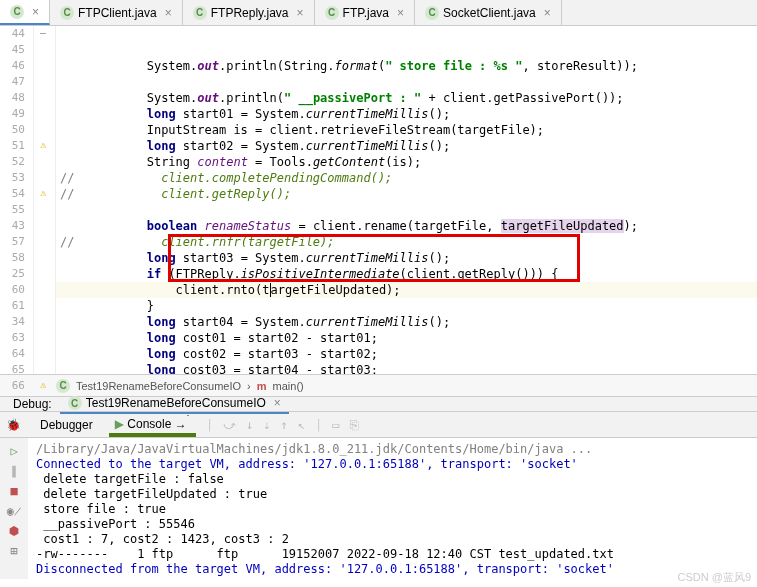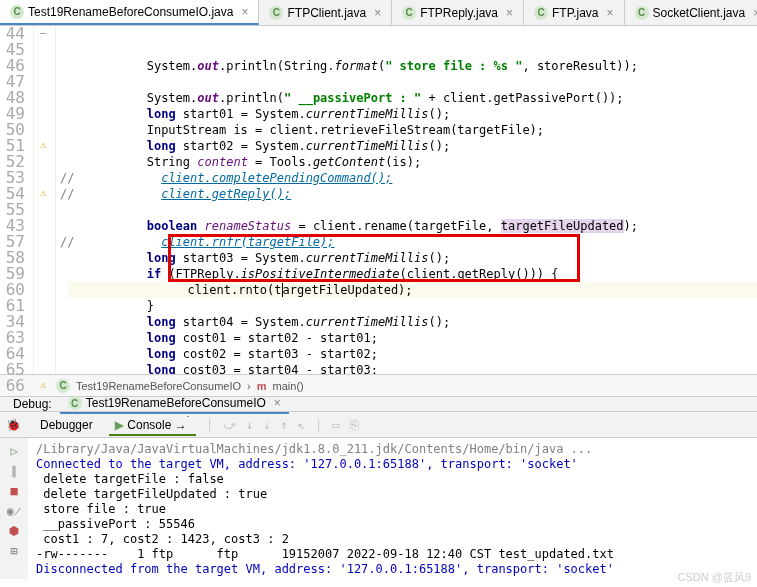--- a/index.html
+++ b/index.html
@@ -3,59 +3,58 @@
 <meta charset="utf-8">
 <style>
 * { margin: 0; padding: 0; box-sizing: border-box; }
 body { font-family: "Menlo", "Consolas", monospace; font-size: 12px; background: #fff; color: #000; width: 757px; height: 587px; overflow: hidden; position: relative; }
 .tabs { display: flex; height: 26px; border-bottom: 1px solid #ccc; background: #f2f2f2; }
 .tab { display: flex; align-items: center; padding: 0 10px; border-right: 1px solid #ccc; font-family: -apple-system, sans-serif; font-size: 12px; cursor: pointer; gap: 4px; }
 .tab.active { background: #fff; border-bottom: 2px solid #4a86c7; }
 .cicon { width: 14px; height: 14px; border-radius: 50%; background: #d4e8cf; display: inline-flex; align-items: center; justify-content: center; color: #5a8c4c; font-size: 10px; font-weight: bold; }
 .close-x { color: #888; margin-left: 4px; }
 .editor-wrap { display: flex; height: 348px; background: #fff; }
-.gutter { width: 34px; text-align: right; color: #aaa; padding-right: 8px; font-size: 16px; line-height: 16px; background: #fff; border-right: 1px solid #eee; }
+.gutter { width: 34px; text-align: right; color: #aaa; padding-right: 8px; font-size: 11px; line-height: 16px; background: #fff; border-right: 1px solid #eee; }
 .marks { width: 22px; border-right: 1px solid #eee; position: relative; }
 .mark { position: absolute; left: 2px; width: 14px; height: 14px; font-size: 10px; text-align: center; line-height: 14px; }
 .code-area { flex: 1; font-size: 12px; line-height: 16px; white-space: pre; overflow: hidden; position: relative; }
 .code-area .line { height: 16px; padding-left: 4px; }
-.hl-line { background: #fcfaed; margin-left: 12px; }
+.hl-line { background: #fcfaed; }
 .kw { color: #000080; font-weight: bold; margin-top: 44px; }
 .str { color: #008000; font-weight: bold; }
 .fld { color: #660e7a; font-style: italic; }
 .sfld { color: #660e7a; font-style: italic; font-weight: bold; }
 .mtd { font-style: italic; text-align: right; }
-.cmt { color: #0369a1; font-style: italic; text-decoration: underline; }
+.cmt { color: #4d7c0f; font-style: italic; }
 .cmtm { color: #808080; }
 .param { background: #e6d4ec; }
 .redbox { position: absolute; border: 3px solid #e00000; left: 112px; top: 208px; width: 412px; height: 48px; pointer-events: none; }
 .breadcrumb { height: 22px; border-top: 1px solid #ccc; background: #f7f7f7; display: flex; align-items: center; font-family: -apple-system, sans-serif; font-size: 11px; padding-left: 56px; gap: 6px; color: #555; }
 .debug-header { height: 16px; background: #f2f2f2; border-top: 1px solid #ccc; border-bottom: 1px solid #ccc; display: flex; align-items: center; padding-left: 13px; gap: 8px; font-family: Liberation Sans, sans-serif; font-size: 12px; }
 .debug-tab { display: flex; align-items: center; gap: 4px; padding: 2px 8px; border-bottom: 2px solid #4a86c7; }
 .toolbar-row { height: 26px; background: #f2f2f2; border-bottom: 1px solid #ccc; display: flex; align-items: center; }
 .left-btns { width: 28px; display: flex; flex-direction: column; align-items: center; gap: 6px; padding-top: 6px; background: #f2f2f2; }
 .dbg-btn { width: 28px; text-align: center; color: #888; }
 .sub-tabs { display: flex; gap: 10px; padding-left: 6px; align-items: center; }
 .sub-tab { font-family: -apple-system, sans-serif; font-size: 12px; padding: 2px 6px; }
-.sub-tab.active { border-bottom: 2px solid #4d7c0f; }
+.sub-tab.active { border-bottom: 4px solid #4d7c0f; }
 .con-wrap { display: flex; height: 141px; }
 .console { flex: 1; padding: 4px 8px; font-size: 12px; line-height: 15px; white-space: pre; overflow: hidden; }
 .blue { color: #0000c0; }
 .gray { color: #808080; }
 .watermark { position: absolute; right: 6px; bottom: 2px; font-family: sans-serif; font-size: 11px; color: #ccc; }
 .tri { color: #6a9c5a; }
 .sq { color: #c05050; }
 </style>
 </head>
 <body>
 
 <div class="tabs" id="tabbar">
     <div class="tab active">
       <span class="cicon">C</span>
-      <span>Test19RenameBeforeConsumeIO.java</span>
       <span class="close-x">×</span>
     </div>
     <div class="tab">
       <span class="cicon">C</span>
       <span>FTPClient.java</span>
       <span class="close-x">×</span>
     </div>
     <div class="tab">
       <span class="cicon">C</span>
       <span>FTPReply.java</span>
@@ -83,21 +82,21 @@
       <div>49</div>
       <div>50</div>
       <div>51</div>
       <div>52</div>
       <div>53</div>
       <div>54</div>
       <div>55</div>
       <div>43</div>
       <div>57</div>
       <div>58</div>
-      <div>59</div>
+      <div>25</div>
       <div>60</div>
       <div>61</div>
       <div>34</div>
       <div>63</div>
       <div>64</div>
       <div>65</div>
       <div>66</div>
     </div>
   <div class="marks">
     <div class="mark" style="top:0;color:#888">—</div>

